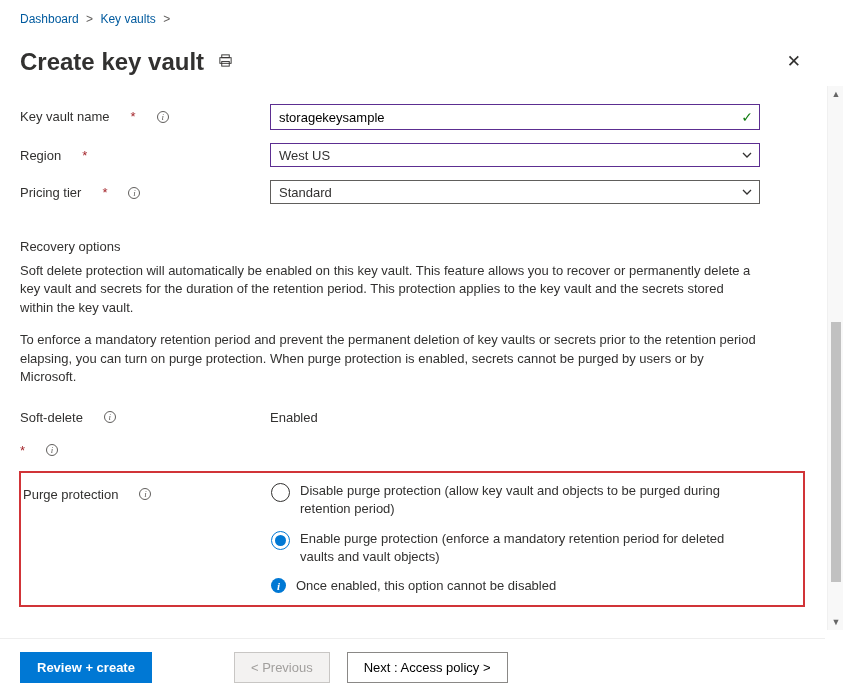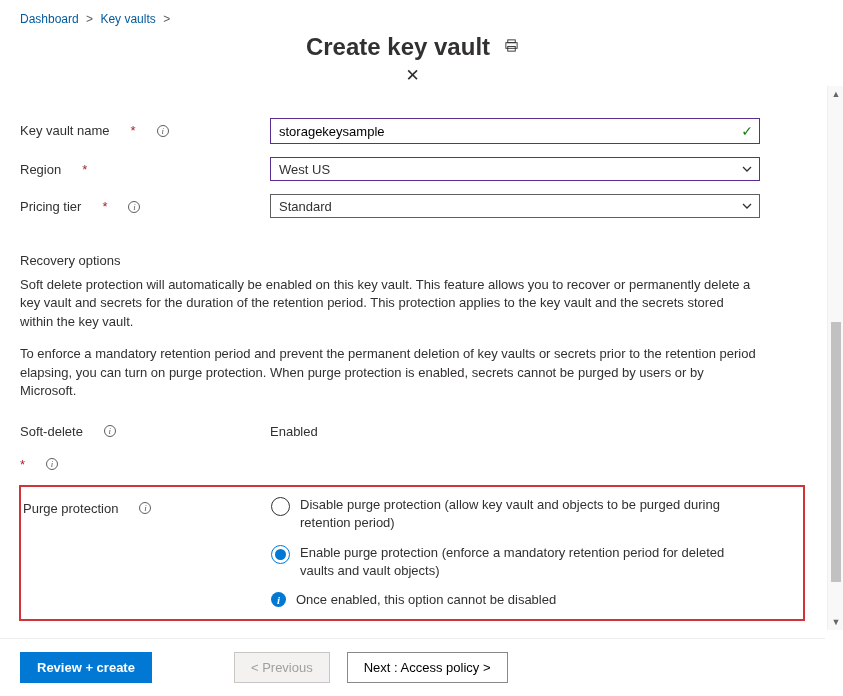--- a/index.html
+++ b/index.html
@@ -2,24 +2,24 @@
 <html><head>
   <meta charset="utf-8">
   <style>
     * { margin:0; padding:0; box-sizing:border-box; }
     body { font-family:"Segoe UI",Arial,sans-serif; font-size:13px; color:#323130; background:#fff; width:843px; height:696px; position:relative; overflow:hidden; }
     .scrollbar-area { position:absolute; right:0; top:86px; width:16px; height:544px; background:#f8f8f8; border-left:1px solid #f0f0f0; }
     .scroll-arrow { width:16px; height:16px; display:flex; align-items:center; justify-content:center; color:#666; font-size:9px; }
     .scroll-track { position:absolute; top:16px; bottom:16px; width:16px; }
     .scroll-thumb { position:absolute; width:10px; left:3px; background:#c1c1c1; border-radius:0; top:220px; height:260px; }
     .content { padding:12px 20px 0 20px; margin-right:18px; }
-    .breadcrumb { font-size:12px; color:#005a9e; margin-bottom:7px; }
+    .breadcrumb { font-size:12px; color:#005a9e; margin-bottom:21px; }
     .breadcrumb a { color:#005a9e; text-decoration:none; }
     .breadcrumb .sep { color:#605e5c; padding:0 4px; }
-    .title-row { display:flex; align-items:center; justify-content:space-between; margin-bottom:28px;flex-direction:column; }
+    .title-row { display:flex; align-items:center; justify-content:space-between; margin-bottom:28px; }
     .title-left { display:flex; align-items:center; gap:14px; }
     h1 { font-size:24px; font-weight:600; color:#323130; }
     .print-icon svg { width:15px; height:15px; }
     .close-x { font-size:17px; color:#323130; cursor:pointer; font-weight:300; padding:4px; }
     .form-row { display:flex; align-items:flex-start; margin-bottom:13px; }
     .form-label-col { width:250px; display:flex; align-items:center; gap:21px; font-size:13px; color:#323130; padding-top:5px;text-align:right;}
     .req { color:#a4262c; }
     .info { display:inline-flex; width:12px; height:12px; border:1px solid #605e5c; border-radius:50%; font-size:9px; color:#605e5c; align-items:center; justify-content:center; font-style:italic; font-family:Georgia,serif; }
     .form-field-col { flex:1; max-width:490px; position:relative; }
     .text-input { width:100%; padding:5px 22px 5px 8px; border:1px solid #605e5c; font-size:13px; font-family:inherit; height:26px; outline:none;}

